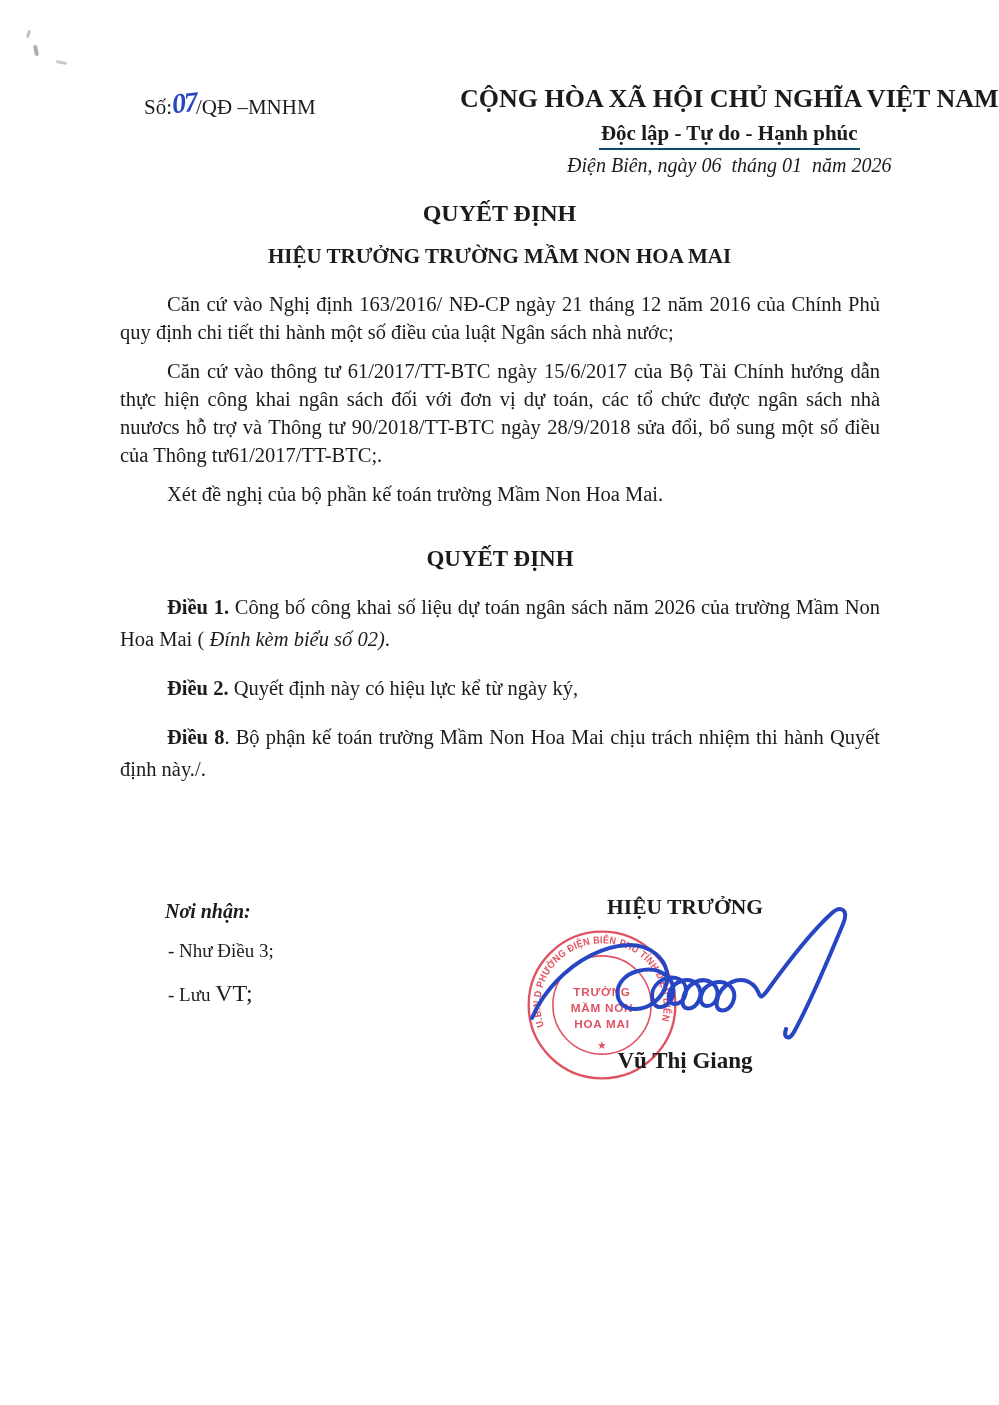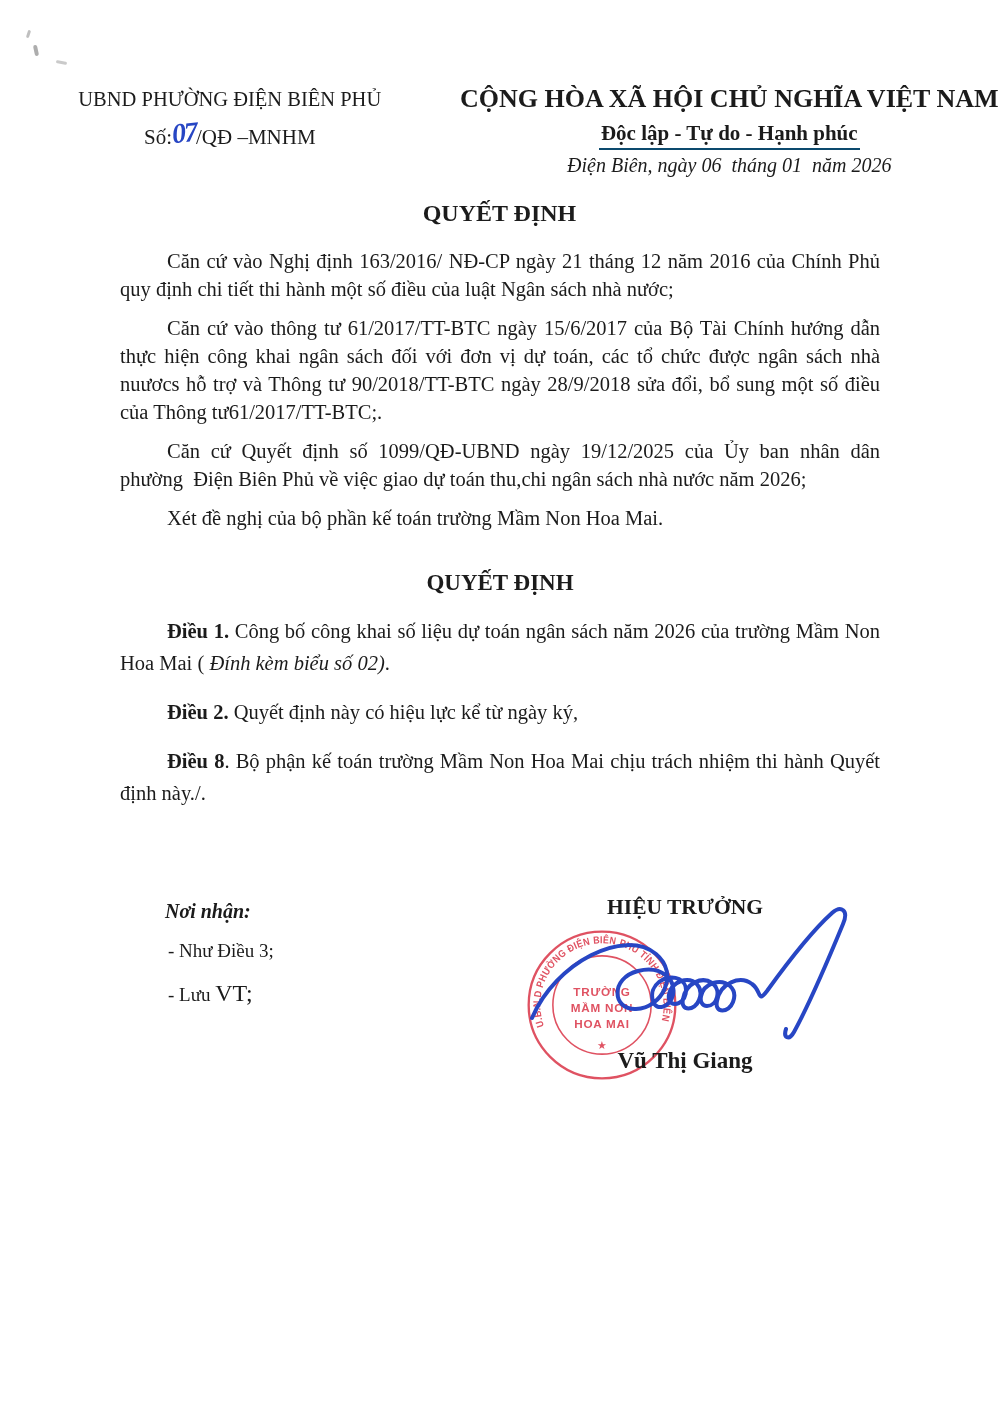--- a/index.html
+++ b/index.html
@@ -73,38 +73,37 @@
 <body>
 
 <div class="page">
 
   <div class="pencil m1"></div>
   <div class="pencil m2"></div>
   <div class="pencil m3"></div>
 
   <div class="header">
     <div class="header-left">
-      <div class="hl1">UBND PHƯỜNG ĐIỆN BIÊN PHỦ</div>
       <div class="hl3"><span>Số:</span><span class="pen-num">07</span><span>/QĐ –MNHM</span></div>
     </div>
     <div class="header-right">
       <div class="hr1">CỘNG HÒA XÃ HỘI CHỦ NGHĨA VIỆT NAM</div>
       <div class="hr2"><span class="u">Độc lập - Tự do - Hạnh phúc</span></div>
       <div class="hr3">Điện Biên, ngày 06&nbsp; tháng 01&nbsp; năm 2026</div>
     </div>
   </div>
 
   <div class="title-block">
     <div class="t-main">QUYẾT ĐỊNH</div>
+    <div class="t-issuer">HIỆU TRƯỞNG TRƯỜNG MẦM NON HOA MAI</div>
   </div>
 
   <div class="doc-body">
     <p class="para first">Căn cứ vào Nghị định 163/2016/ NĐ-CP ngày 21 tháng 12 năm 2016 của Chính Phủ quy định chi tiết thi hành một số điều của luật Ngân sách nhà nước;</p>
     <p class="para">Căn cứ vào thông tư 61/2017/TT-BTC ngày 15/6/2017 của Bộ Tài Chính hướng dẫn thực hiện công khai ngân sách đối với đơn vị dự toán, các tổ chức được ngân sách nhà nuươcs hỗ trợ và Thông tư 90/2018/TT-BTC ngày 28/9/2018 sửa đổi, bổ sung một số điều của Thông tư61/2017/TT-BTC;.</p>
-    <p class="para">Căn cứ Quyết định số 1099/QĐ-UBND ngày 19/12/2025 của Ủy ban nhân dân phường&nbsp; Điện Biên Phủ về việc giao dự toán thu,chi ngân sách nhà nước năm 2026;</p>
     <p class="para">Xét đề nghị của bộ phần kế toán trường Mầm Non Hoa Mai.</p>
 
     <div class="decision-heading">QUYẾT ĐỊNH</div>
 
     <p class="article"><span class="lbl">Điều 1.</span><span> Công bố công khai số liệu dự toán ngân sách năm 2026 của trường Mầm Non Hoa Mai ( </span><span class="it">Đính kèm biểu số 02)</span><span>.</span></p>
     <p class="article"><span class="lbl">Điều 2.</span><span> Quyết định này có hiệu lực kể từ ngày ký,</span></p>
     <p class="article"><span class="lbl">Điều 8</span><span>. Bộ phận kế toán trường Mầm Non Hoa Mai chịu trách nhiệm thi hành Quyết định này./.</span></p>
   </div>
 
   <div class="footer">

